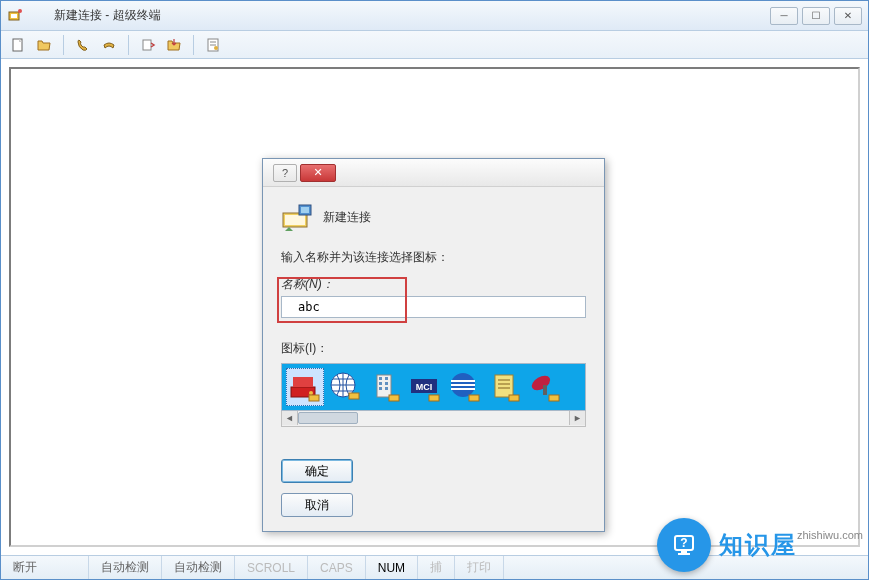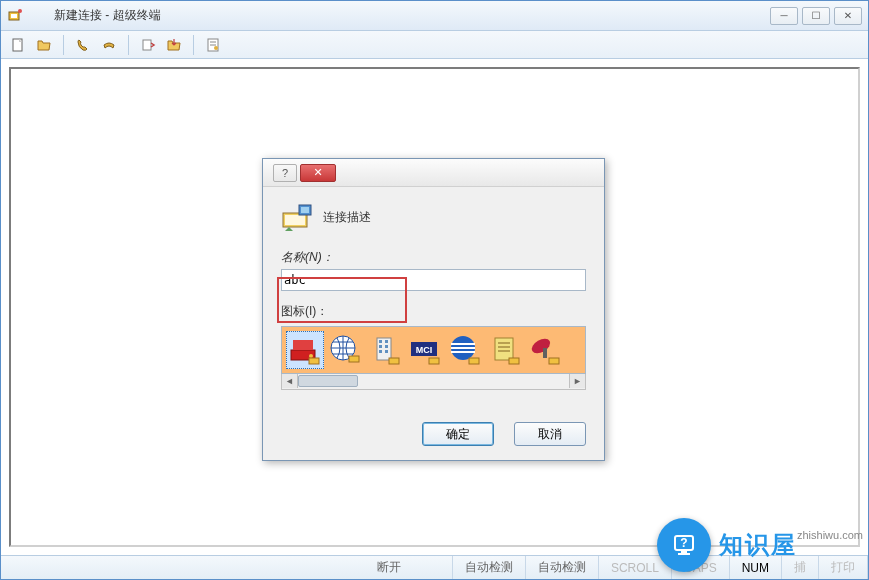--- a/index.html
+++ b/index.html
@@ -16,49 +16,49 @@
     .menubar { height: 22px; background: linear-gradient(to bottom,#f1f6fc,#e4eef8); border-bottom: 1px solid #b8cde2; display: flex; align-items: center; padding: 0 4px; font-size: 12px; color: #333; }
     .menubar .menu-item { padding: 2px 8px; cursor: pointer; }
     
     .toolbar { height: 28px; background: linear-gradient(to bottom,#f4f8fc,#e8f0f8); border-bottom: 1px solid #b8cde2; display: flex; align-items: center; padding: 0 6px; gap: 4px; }
     .tool-btn { width: 22px; height: 22px; display:flex; align-items:center; justify-content:center; cursor:pointer; border:1px solid transparent; border-radius:2px; }
     .tool-sep { width:1px; height:20px; background:#b8cde2; margin:0 4px; }
     
     .content-area { flex: 1; padding: 8px; background: #fff; position: relative; }
     .terminal-area { width: 100%; height: 100%; border: 2px inset #d0d0d0; background: #fff; }
     
-    .statusbar { height: 24px; background: linear-gradient(to bottom,#f4f8fc,#e4eef6); border-top: 1px solid #b8cde2; display: flex; align-items: center; font-size: 12px; color: #666; justify-content: flex-end; }
+    .statusbar { height: 24px; background: linear-gradient(to bottom,#f4f8fc,#e4eef6); border-top: 1px solid #b8cde2; display: flex; align-items: center; font-size: 12px; color: #666; }
     .statusbar .status-cell { padding: 0 12px; border-right: 1px solid #c8d8e8; height: 100%; display:flex; align-items:center; }
     .statusbar .status-cell.strong { color:#000; font-weight:normal; }
     
     
     .dialog { position: absolute; left: 262px; top: 158px; width: 343px; background: #f0f0f0; border: 1px solid #7a96b4; box-shadow: 2px 2px 8px rgba(0,0,0,0.3); }
     .dlg-title { height: 28px; background: linear-gradient(to bottom,#fcfcfc,#e8e8e8); border-bottom:1px solid #d0d0d0; display:flex; align-items:center; padding:0 4px 0 10px; font-size:12px; color:#333; }
     .dlg-title .dlg-title-text { flex:1; }
     .dlg-title .dlg-help { width:24px; height:18px; border:1px solid #b0b0b0; border-radius:2px; background:linear-gradient(to bottom,#f8f8f8,#e8e8e8); display:flex;align-items:center;justify-content:center; font-size:11px; color:#555; margin-right:3px; cursor:pointer; }
     .dlg-title .dlg-close { width:36px; height:18px; border:1px solid #a03030; border-radius:2px; background:linear-gradient(to bottom,#e87070,#c83838); display:flex;align-items:center;justify-content:center; color:#fff; font-size:11px; cursor:pointer; }
     .dlg-body { padding: 14px 18px; font-size: 12px; color:#333; }
     .dlg-icon-row { display:flex; align-items:center; gap:10px; margin-bottom:16px; }
     .dlg-big-icon { width:32px; height:32px; }
     .dlg-subtitle { font-size:12px; }
     .dlg-instruction { margin-bottom:10px; }
-    .name-input { width:305px; height:22px; border:1px solid #a8b8c8; padding:2px 2px; font-size:12px; font-family:"SimSun",monospace; margin-top:-1px; position:absolute; left:18px; }
+    .name-input { width:305px; height:22px; border:1px solid #a8b8c8; padding:2px 16px; font-size:12px; font-family:"SimSun",monospace; margin-top:-1px; position:absolute; left:18px; }
     .red-box { position:absolute; left:14px; top:90px; width:130px; height:46px; border:2px solid #d04040; pointer-events:none; }
     
     .icon-label { margin-top:30px; margin-bottom:6px; }
-    .icon-list { border:1px solid #a8b8c8; background:#fdba74; padding:4px; display:flex; gap:2px; overflow:hidden; }
+    .icon-list { border:1px solid #a8b8c8; background:#0ea5e9; padding:4px; display:flex; gap:2px; overflow:hidden; }
     .icon-item { width:38px; height:38px; display:flex; align-items:center; justify-content:center; cursor:pointer; }
     .icon-item.selected { background:#cce4ff; border:1px dotted #3070b0; }
     .icon-scrollbar { height:16px; background:#f0f0f0; border:1px solid #c0c0c0; border-top:none; margin-bottom:18px; position:relative; }
     .scroll-thumb { position:absolute; left:16px; top:1px; width:60px; height:12px; background:#d0d8e0; border:1px solid #a0b0c0; border-radius:2px; }
     .scroll-arrow { position:absolute; top:0; width:16px; height:14px; background:#e8e8e8; display:flex;align-items:center;justify-content:center; font-size:9px; color:#666; cursor:pointer; }
     .scroll-arrow.left { left:0; border-right:1px solid #c0c0c0; }
     .scroll-arrow.right { right:0; border-left:1px solid #c0c0c0; }
     
-    .dlg-buttons { display:flex; justify-content:flex-end; gap:20px; padding:0 18px 14px; }
+    .dlg-buttons { display:flex; justify-content:flex-end; gap:10px; padding:0 18px 14px;flex-direction:column; }
     .dlg-btn { width:72px; height:24px; border:1px solid #7a96b4; border-radius:3px; background:linear-gradient(to bottom,#fcfcfc,#e4ecf4); font-size:12px; cursor:pointer; }
     .dlg-btn.primary { border:1px solid #3c7fb1; box-shadow:0 0 0 1px #7ab8e0 inset; }
     
     
     .watermark { position:absolute; right:6px; bottom:8px; display:flex; align-items:center; gap:8px; z-index:100; }
     .wm-badge { width:54px; height:54px; border-radius:50%; background:#2696e8; display:flex; align-items:center; justify-content:center; box-shadow:0 2px 6px rgba(0,0,0,0.3); }
     .wm-text { display:flex; flex-direction:row; }
     .wm-text .wm-cn { font-size:24px; font-weight:bold; color:#2696e8; letter-spacing:2px; }
     .wm-text .wm-url { font-size:11px; color:#888; }
     
@@ -157,29 +157,30 @@
     <div class="dlg-icon-row">
       <span class="dlg-big-icon">
         <svg width="32" height="32">
             <rect x="2" y="12" width="24" height="14" fill="#f0d060" stroke="#907030"></rect>
             <rect x="4" y="14" width="20" height="10" fill="#fff8e0"></rect>
             <rect x="18" y="4" width="12" height="10" fill="#5090d0" stroke="#305080"></rect>
             <rect x="20" y="6" width="8" height="6" fill="#a0d0f0"></rect>
             <path d="M8 26 L12 30 L4 30 Z" fill="#60a060"></path>
           </svg>
       </span>
-      <span class="dlg-subtitle">连接描述</span>
-    </div>
+      <span class="dlg-subtitle">新建连接</span>
+    </div>
+    <div class="dlg-instruction">输入名称并为该连接选择图标：</div>
     
     <div style="margin-bottom:4px;font-style:italic;">名称(N)：</div>
     <input class="name-input" style="position: static; width: 100%;" value="abc">
     
     <div class="red-box"></div>
     
-    <div class="icon-label" style="margin-top:12px;">图标(I)：</div>
+    <div class="icon-label" style="margin-top:22px;">图标(I)：</div>
     <div class="icon-list">
       <div class="icon-item selected">
           <svg width="32" height="32">
             <rect x="2" y="16" width="24" height="10" fill="#d02020" stroke="#801010"></rect>
             <rect x="4" y="6" width="20" height="10" fill="#e04040"></rect>
             <circle cx="22" cy="22" r="2" fill="#f0c040"></circle>
             <rect x="20" y="24" width="10" height="6" fill="#f0c040" stroke="#a07020"></rect>
           </svg>
         </div>
       <div class="icon-item">

